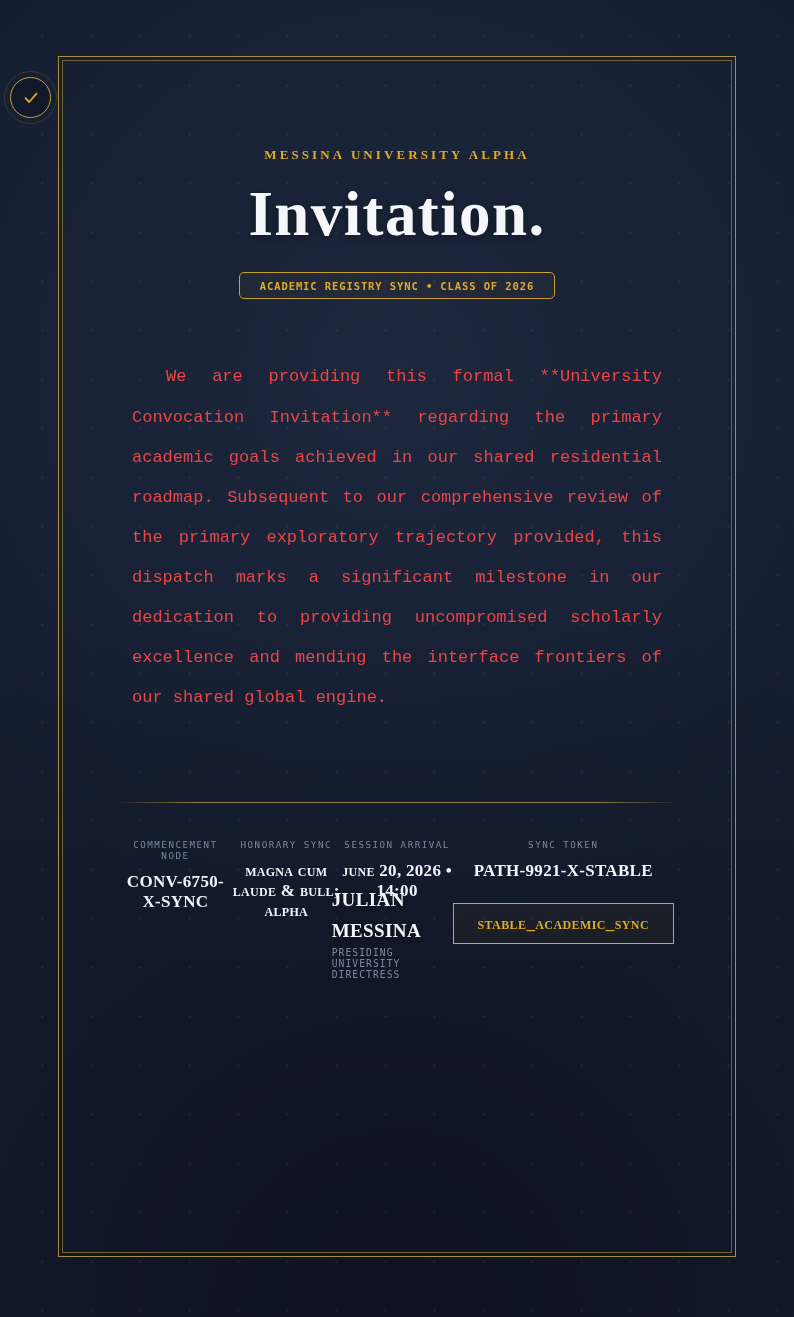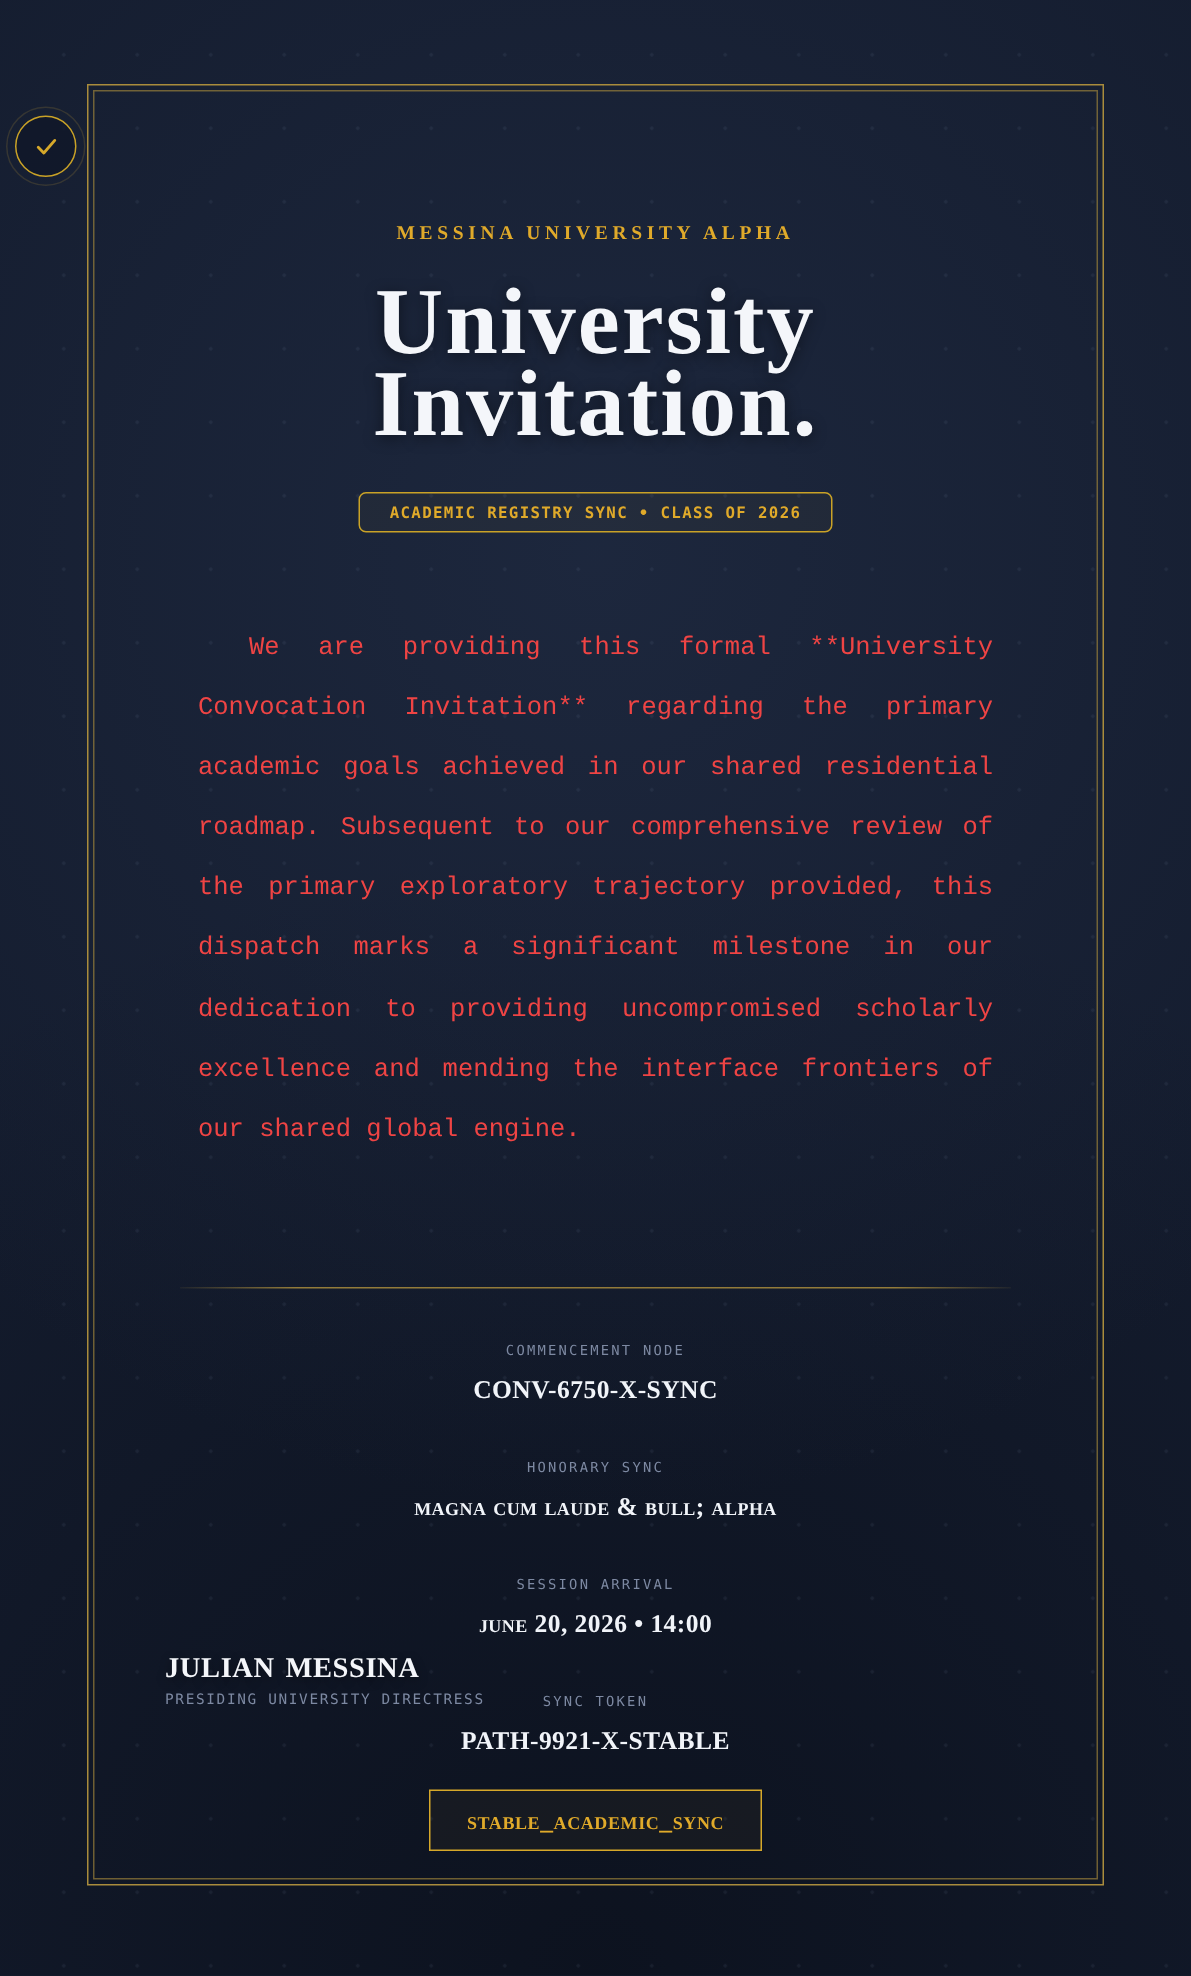--- a/index.html
+++ b/index.html
@@ -161,21 +161,21 @@
       rgba(169,140,60,0.85) 14%,
       rgba(169,140,60,0.85) 86%,
       rgba(169,140,60,0.08) 100%);
   }
 
   
   .meta-grid {
     margin-top: 36px;
     padding: 0 27px;
     display: grid;
-    grid-template-columns: 1fr;
+    grid-template-columns: 1fr 1fr 1fr 1fr;
     row-gap: 36px;
   }
   .meta-cell { text-align: center; position: relative; }
 
   .meta-label {
     font-family: "DejaVu Sans Mono", monospace;
     font-size: 9.2px;
     letter-spacing: 1.5px;
     color: #7d89a2;
     text-transform: uppercase;
@@ -255,21 +255,20 @@
 
 <div class="frame">
   <div class="frame-inner"></div>
 
   <div class="sheet">
 
     <div class="eyebrow">Messina University Alpha</div>
 
 
     <div class="headline">
-      <span>University</span>
       <span class="line2">Invitation.</span>
     </div>
 
     <div class="pill-row">
       <div class="pill">ACADEMIC REGISTRY SYNC • CLASS OF 2026</div>
     </div>
 
     <div class="body-copy">
       <p>We are providing this formal **University Convocation Invitation** regarding the primary academic goals achieved in our shared residential roadmap. Subsequent to our comprehensive review of the primary exploratory trajectory provided, this dispatch marks a significant milestone in our dedication to providing uncompromised scholarly excellence and mending the interface frontiers of our shared global engine.</p>
     </div>

